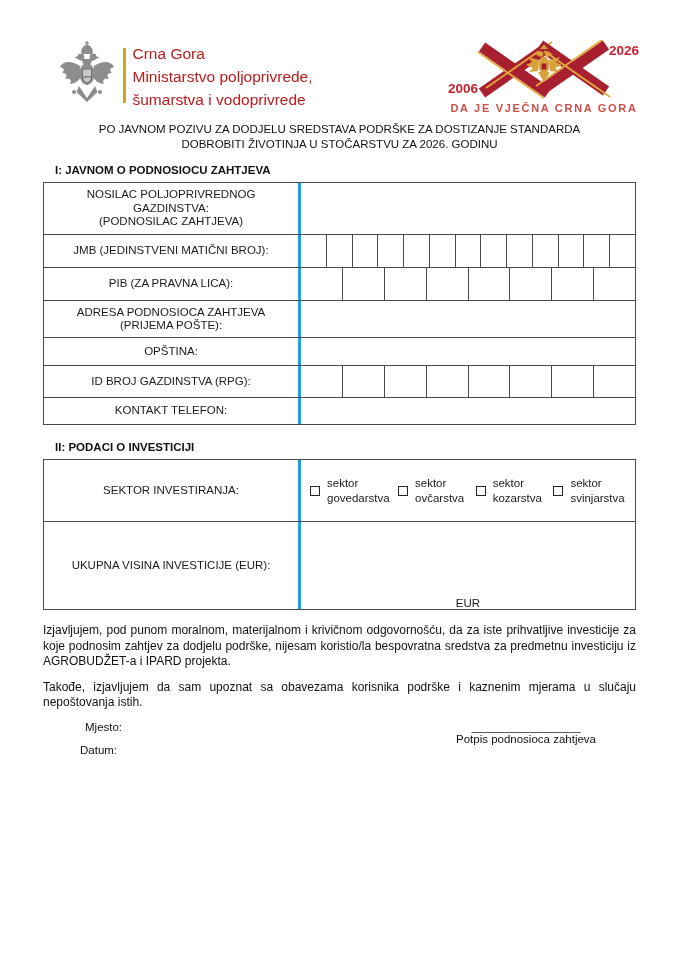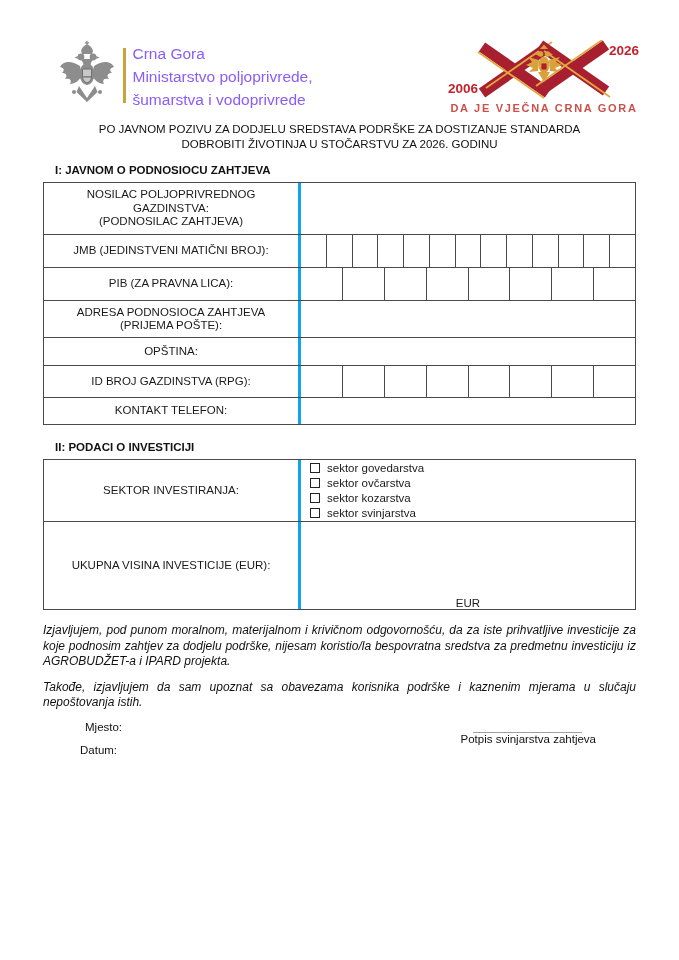--- a/index.html
+++ b/index.html
@@ -10,21 +10,21 @@
     position:relative;
     overflow:hidden;
   }
   .page { width:679px; height:960px; position:relative; }
 
   
   .header { display:flex; justify-content:space-between; align-items:flex-start; padding:40px 39px 0 55px; }
   .brand { display:flex; align-items:flex-start; }
   .crest { width:64px; height:70px; }
   .gold-bar { width:2.5px; height:55px; background:#C9A43C; margin:8px 7px 0 4px; }
-  .brand-text { font-size:15.5px; line-height:23px; color:#8b5cf6; padding-top:2px; }
+  .brand-text { font-size:15.5px; line-height:23px; color:#b91c1c; padding-top:2px; }
 
   .anniv { width:192px; text-align:center; }
   .anniv svg { display:block; }
   .motto { font-size:11px; font-weight:bold; color:#CC5047; letter-spacing:1.7px; white-space:nowrap; margin-top:2px; }
 
   
   .main-title { margin-top:29px; text-align:center; font-weight:bold; font-size:11.5px; line-height:14.5px; color:#111; }
   .sub-title  { margin-top:8px;  text-align:center; font-size:11.5px; line-height:14.5px; color:#111; }
 
   .section-h { margin-left:55px; font-weight:bold; font-size:11.5px; color:#111; }
@@ -42,37 +42,37 @@
     white-space:pre-line; padding:2px 8px;
   }
   .t-value { flex:1; display:flex; }
   .h52{height:52px} .h33{height:33px} .h37{height:37px} .h28{height:28px} .h32{height:32px} .h27{height:27px}
   .h62{height:62px} .h88{height:88px}
 
   .boxes { display:flex; }
   .digit-box { flex:1; border-left:1px solid #4a4a4a; }
   .digit-box:first-child { border-left:none; }
 
-  .cb-col { flex-direction:column; justify-content:center; padding-left:9px; }
+  .cb-col { flex-direction:row; justify-content:space-between; padding-left:9px; }
   .cb-row { display:flex; align-items:center; font-size:11.5px; line-height:15px; }
   .cb-box { width:10px; height:10px; border:1px solid #222; margin-right:7px; box-sizing:border-box; background:#fff; flex:0 0 auto; }
 
   .center-cell { align-items:flex-end; justify-content:center; font-size:11.5px; }
 
   
-  .decl { margin:13px 43px 0 43px; font-style:italic; font-size:12px; line-height:15.5px; text-align:justify; color:#111; }
+  .decl { margin:13px 43px 0 43px; font-size:12px; line-height:15.5px; text-align:justify; color:#111; }
   .decl p { margin:0 0 10px 0; }
 
   
   .footer { margin:6px 43px 0 43px; display:flex; justify-content:space-between; align-items:flex-start; }
   .f-left { font-size:11.5px; color:#111; }
   .mjesto { margin-left:42px; }
   .datum  { margin-left:37px; margin-top:11px; }
   .f-right { text-align:center; font-size:11.5px; color:#111; margin-right:40px; }
-  .sig-line { letter-spacing:0; line-height:12px;font-style:italic; }
+  .sig-line { letter-spacing:0; line-height:12px; }
 </style>
 </head>
 <body>
 
 <div class="page">
 
   <div class="header">
     <div class="brand">
       <svg class="crest" viewBox="0 0 64 70">
         <g fill="#8d8d8d">
@@ -244,17 +244,17 @@
     <p>Takođe, izjavljujem da sam upoznat sa obavezama korisnika podrške i kaznenim mjerama u slučaju nepoštovanja istih.</p>
   </div>
 
   <div class="footer">
     <div class="f-left">
       <div class="mjesto">Mjesto:</div>
       <div class="datum">Datum:</div>
     </div>
     <div class="f-right">
       <div class="sig-line">_________________</div>
-      <div>Potpis svinjarstva zahtjeva</div>
+      <div>Potpis podnosioca zahtjeva</div>
     </div>
   </div>
 
 </div>
 
 </body></html>

